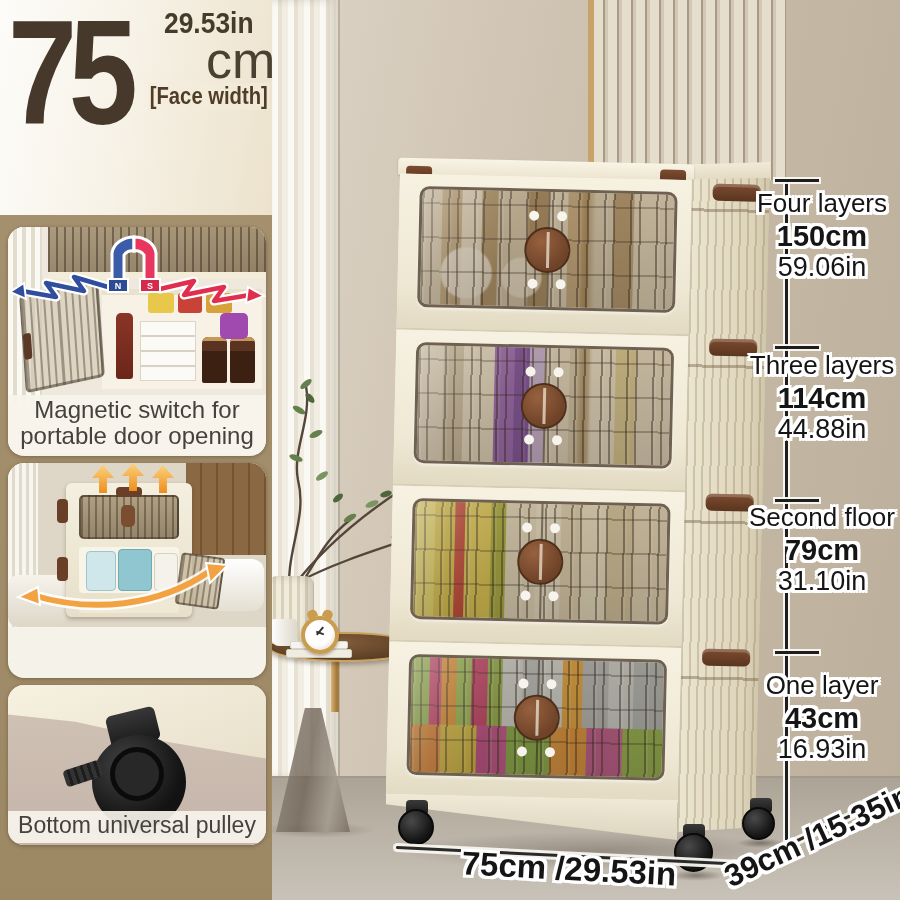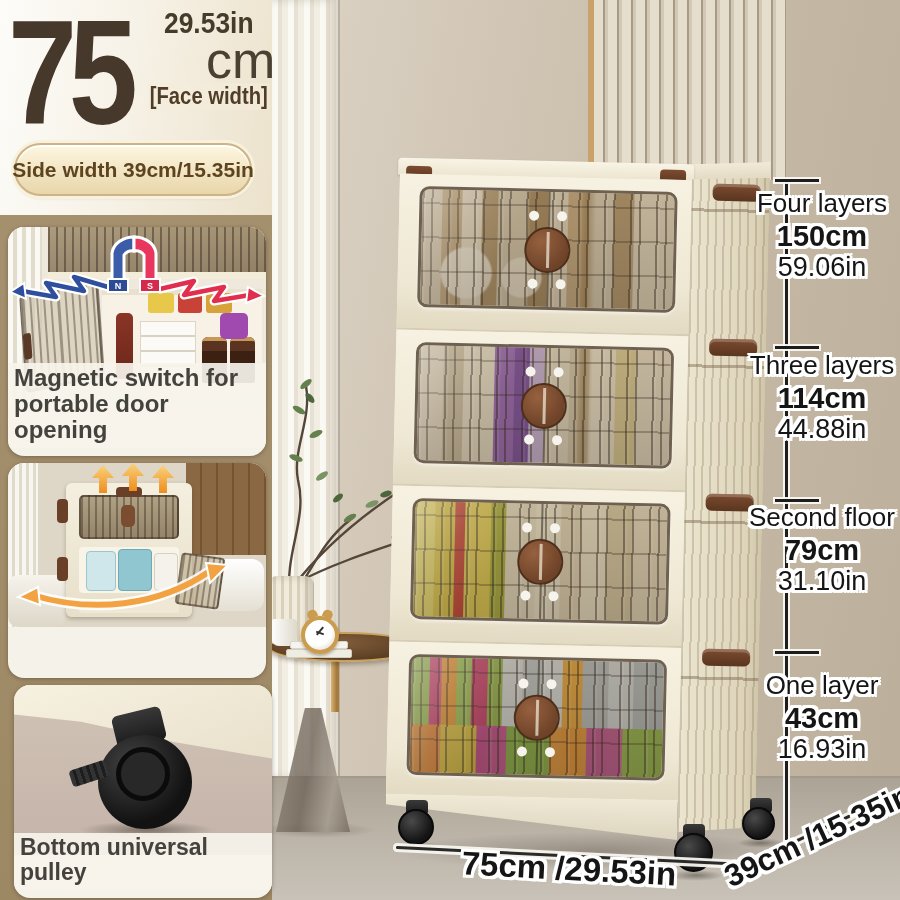--- a/index.html
+++ b/index.html
@@ -137,23 +137,23 @@
     transform:scaleX(.88);transform-origin:left top;white-space:nowrap;background:rgba(244,236,218,.55);padding:0 2px;}
   #side-badge{position:absolute;left:14px;top:143px;width:238px;height:53px;border-radius:27px;
     background:linear-gradient(#fdf6e0,#e9d6ab);border:2px solid #cdb486;
     box-shadow:0 0 0 3px #f8f1de,inset 0 2px 0 #ffffff,0 2px 3px rgba(120,100,60,.35);
     display:flex;align-items:center;justify-content:center;
     font-size:21px;font-weight:700;color:#5d441f;white-space:nowrap;}
   #sb-tan{position:absolute;left:0;top:215px;width:100%;height:685px;
     background:linear-gradient(#a8927022,#00000000),linear-gradient(#a5906e,#9d8864);}
   .card{position:absolute;left:8px;width:258px;border-radius:16px;overflow:hidden;
     background:#f5f2ea;box-shadow:0 1px 4px rgba(40,30,15,.35);}
-  .caption{position:absolute;left:0;right:0;bottom:8px;text-align:left;
-    font-size:24px;line-height:1.08;font-weight:700;color:#44423c;padding:2px 6px 5px;background:rgba(247,244,236,.92);}
-  #card1{top:227px;height:229px;} #card2{top:463px;height:215px;} #card3{top:685px;height:213px;margin-left:6px;}
+  .caption{position:absolute;left:0;right:0;bottom:2px;text-align:center;
+    font-size:24px;line-height:1.08;font-weight:400;color:#44423c;padding:2px 6px 5px;background:rgba(247,244,236,.92);}
+  #card1{top:227px;height:229px;} #card2{top:463px;height:215px;} #card3{top:685px;height:160px;}
   .photo{position:absolute;left:0;top:0;right:0;}
   #photo1{height:178px;background:#efe9dd;}
   #photo1 .curt{position:absolute;left:0;top:0;width:34px;height:100%;
     background:repeating-linear-gradient(90deg,#fbf9f4 0 5px,#e2dccd 5px 9px);}
   #photo1 .topwin{position:absolute;left:40px;top:0;width:220px;height:52px;
     background:
       repeating-linear-gradient(90deg,rgba(52,40,28,.45) 0 2px,rgba(0,0,0,0) 2px 8px),
       linear-gradient(rgba(118,94,62,.45),rgba(88,68,46,.5)),
       linear-gradient(90deg,#d8cdb2,#cabd9e);
     border-bottom:7px solid #f2ecd9;}
@@ -373,23 +373,20 @@
   <div class="abs dim-line" id="dim-d-line"></div>
   <div class="abs halo" id="dim-w-text">75cm /29.53in</div>
   <div class="abs halo" id="dim-d-text">39cm /15.35in</div>
 
   <div class="abs" id="sidebar">
     <div id="sb-header">
       <div id="big-number">75</div>
       <div id="fw-inches">29.53in</div>
       <div id="fw-unit">cm</div>
       <div id="fw-label">[Face width]</div>
-      <div id="side-badge">
-        <span>Side width 39cm/15.35in</span>
-      </div>
     </div>
     <div id="sb-tan"></div>
 
     <div class="card" id="card1">
       <div class="photo" id="photo1">
         <div class="curt"></div>
         <div class="topwin"></div>
         <div class="shelf"></div>
         <div class="bottle"></div>
         <div class="boxes"></div>

